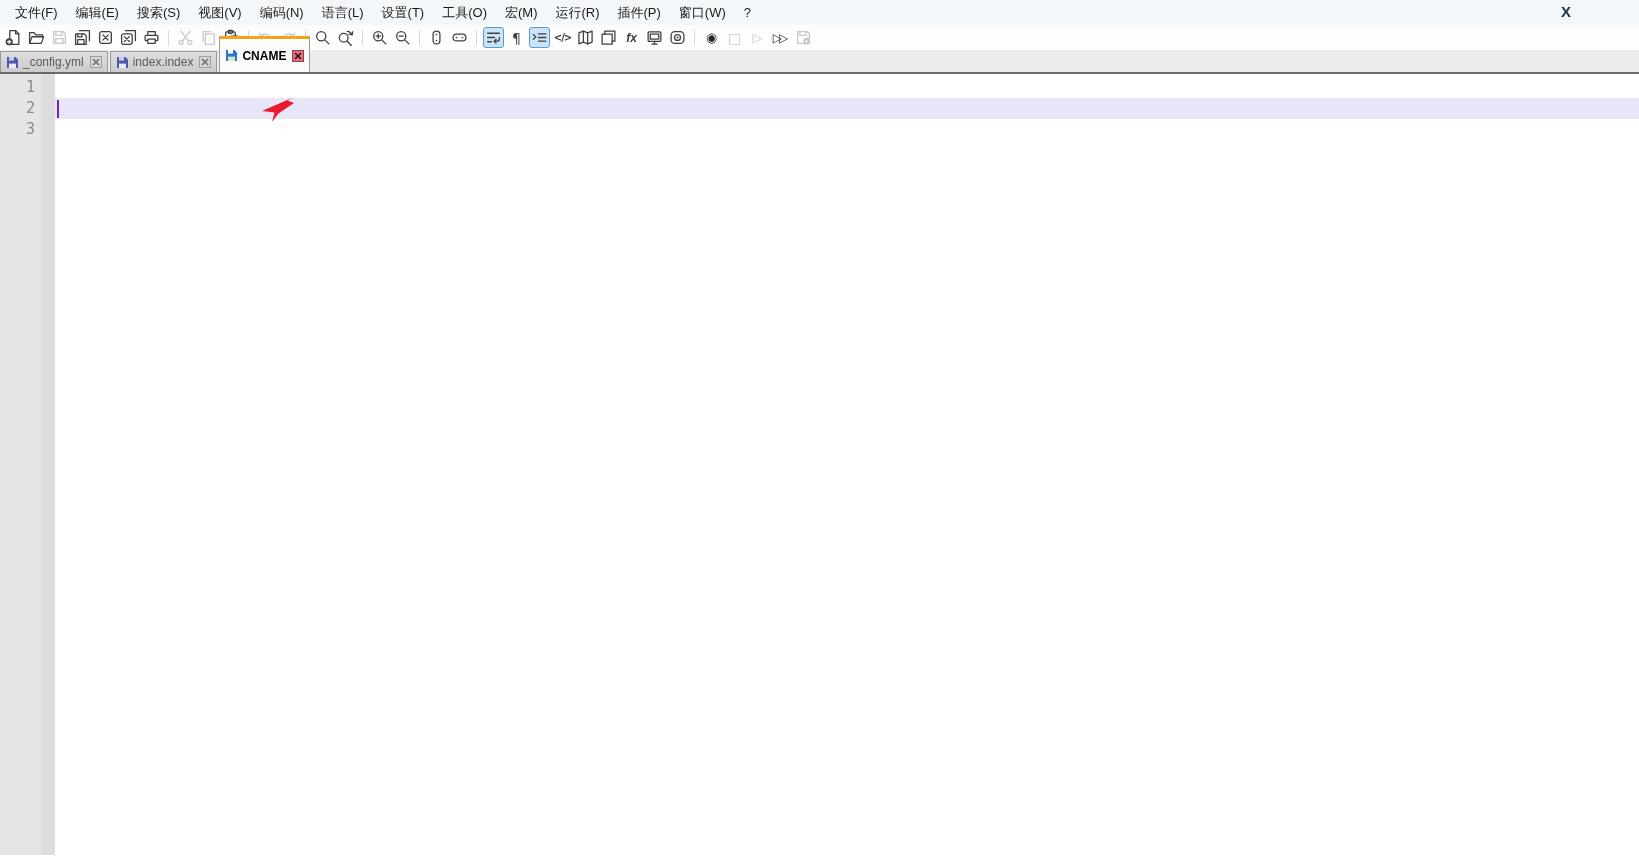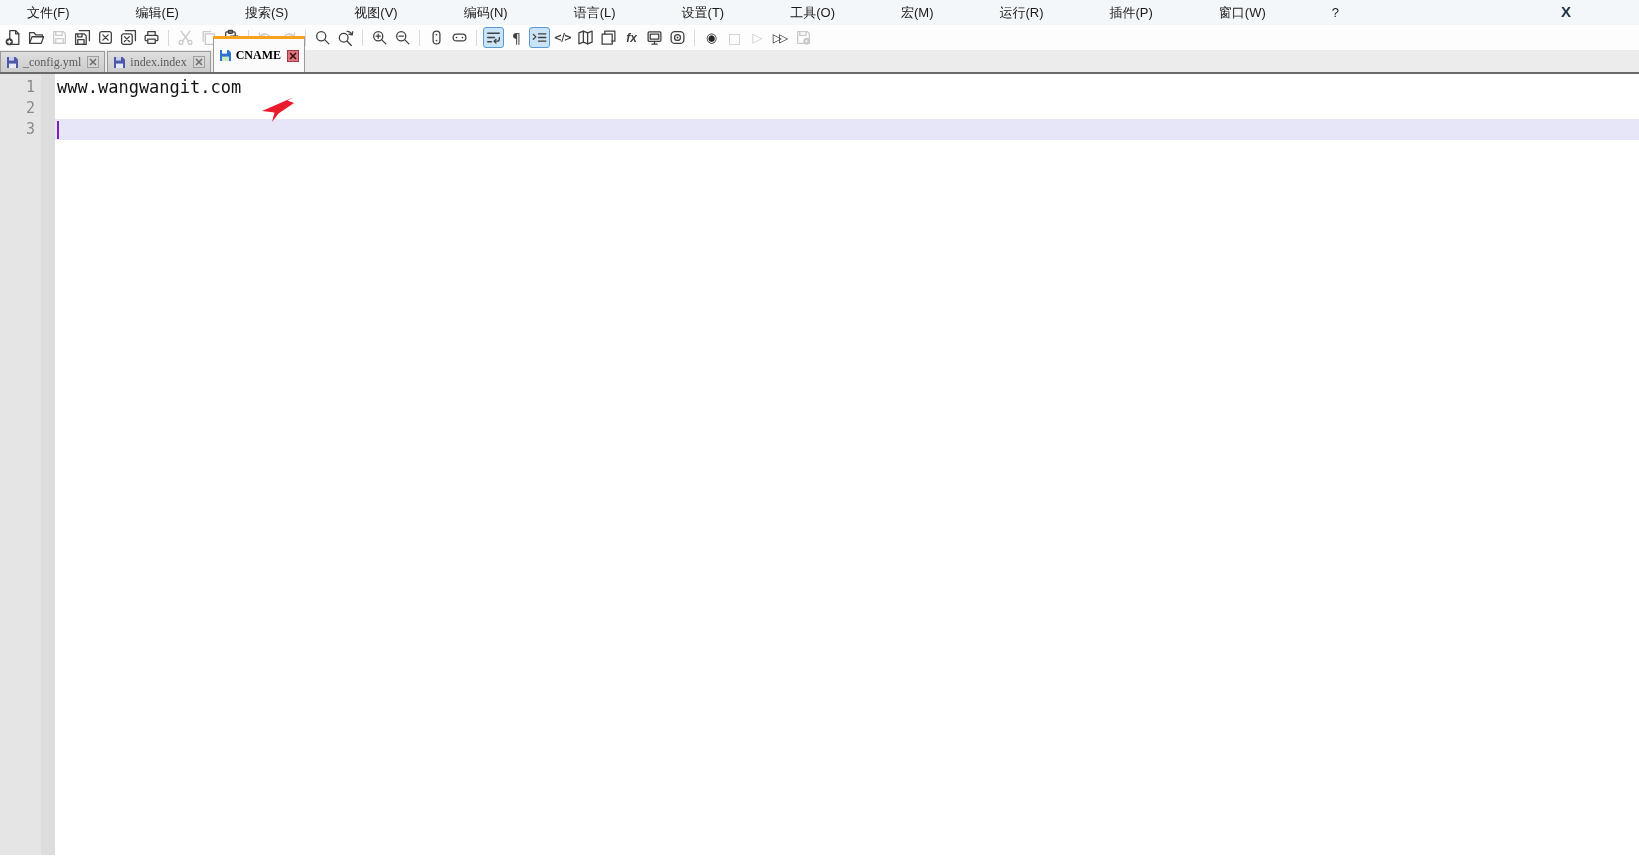--- a/index.html
+++ b/index.html
@@ -10,22 +10,22 @@
     overflow: hidden;
     background: #ffffff;
     font-family: "Liberation Sans", sans-serif;
   }
 
   
   .menubar {
     height: 25px;
     background: #f4f7f9;
     display: flex; align-items: center;
-    padding-left: 18px;
-    font-size: 13px; color: #1a1a1a; gap: 48px;
+    padding-left: 6px;
+    font-size: 13px; color: #1a1a1a;
   }
   .menu-item { padding: 3px 9px; cursor: default; white-space: nowrap; }
   .window-close-x {
     position: absolute; left: 1556px; top: 2px;
     font-size: 15px; font-weight: bold; color: #223246;
     padding: 1px 5px; cursor: default;
   }
 
   
   .toolbar {
@@ -61,21 +61,21 @@
     border-bottom: 2px solid #6a6a6a;
   }
   .tab {
     height: 21px;
     display: flex; align-items: center;
     gap: 4px;
     padding: 0 5px;
     margin-right: 2px;
     background: linear-gradient(#dedede, #cccccc);
     border: 1px solid #9a9a9a; border-bottom: none;
-    font-family: Liberation Serif, serif;
+    font-family: Liberation Sans, sans-serif;
     font-size: 12px; color: #5a5a5a;
     cursor: default; white-space: nowrap;
   }
   .tab.active {
     height: 36px;
     background: #fbfbfb;
     border-top: 3px solid #f6a21d;
     color: #000; font-weight: bold;
   }
   .tab-close {
@@ -406,21 +406,20 @@
   <div class="editor">
     <div class="gutter">
       <div class="ln-col">
         <div>1</div>
         <div>2</div>
         <div>3</div>
       </div>
       <div class="fold-col"></div>
     </div>
     <div class="text-area">
-      <div class="code-line"><span>www.wangwangit.com</span></div>
       <div class="code-line"><span></span></div>
       <div class="code-line current"><span class="caret"></span><span></span></div>
     </div>
   </div>
 
   <svg class="mouse-cursor" width="33" height="26" viewBox="0 0 33 26">
     <polygon points="32,0 0,14 12.5,15.5 10,25 16.5,16.5 32,6 25.5,3.5" fill="#ea1b2d"></polygon>
   </svg>
 
 </div>

